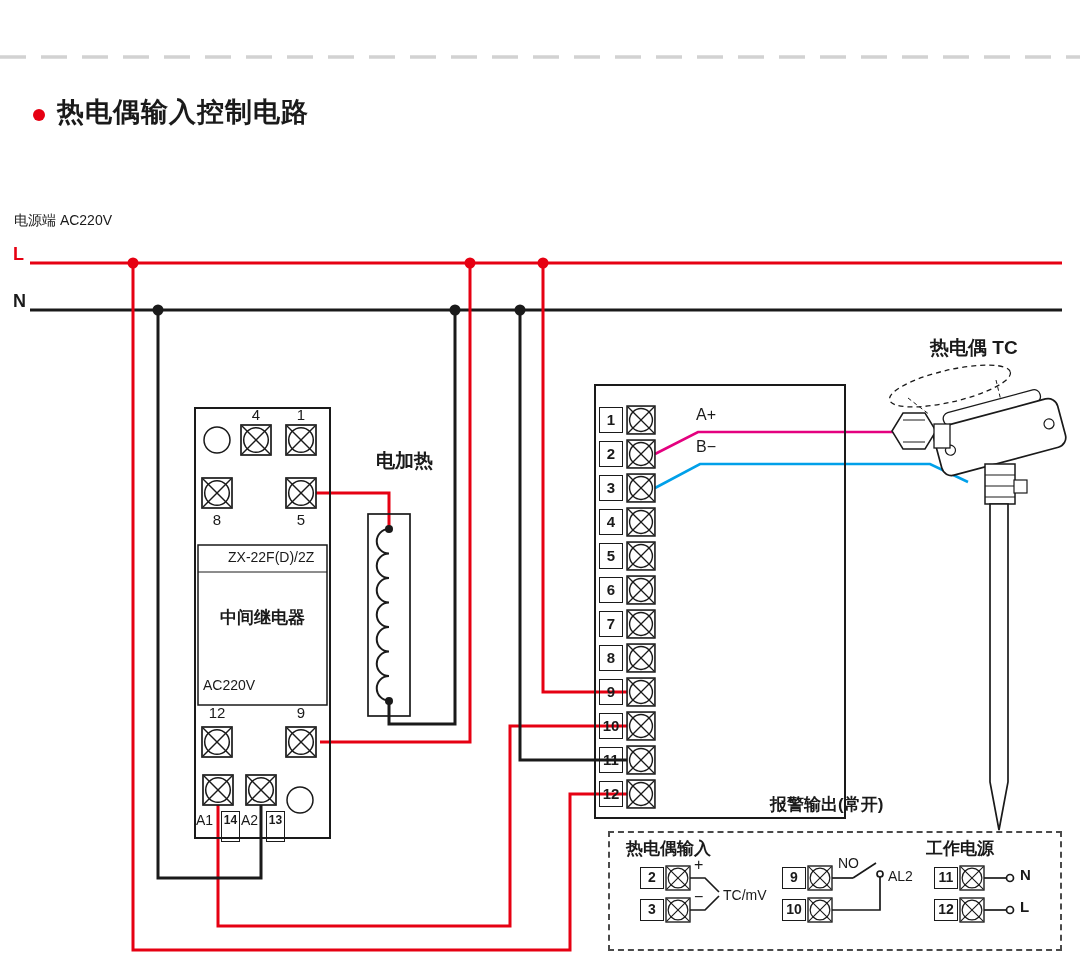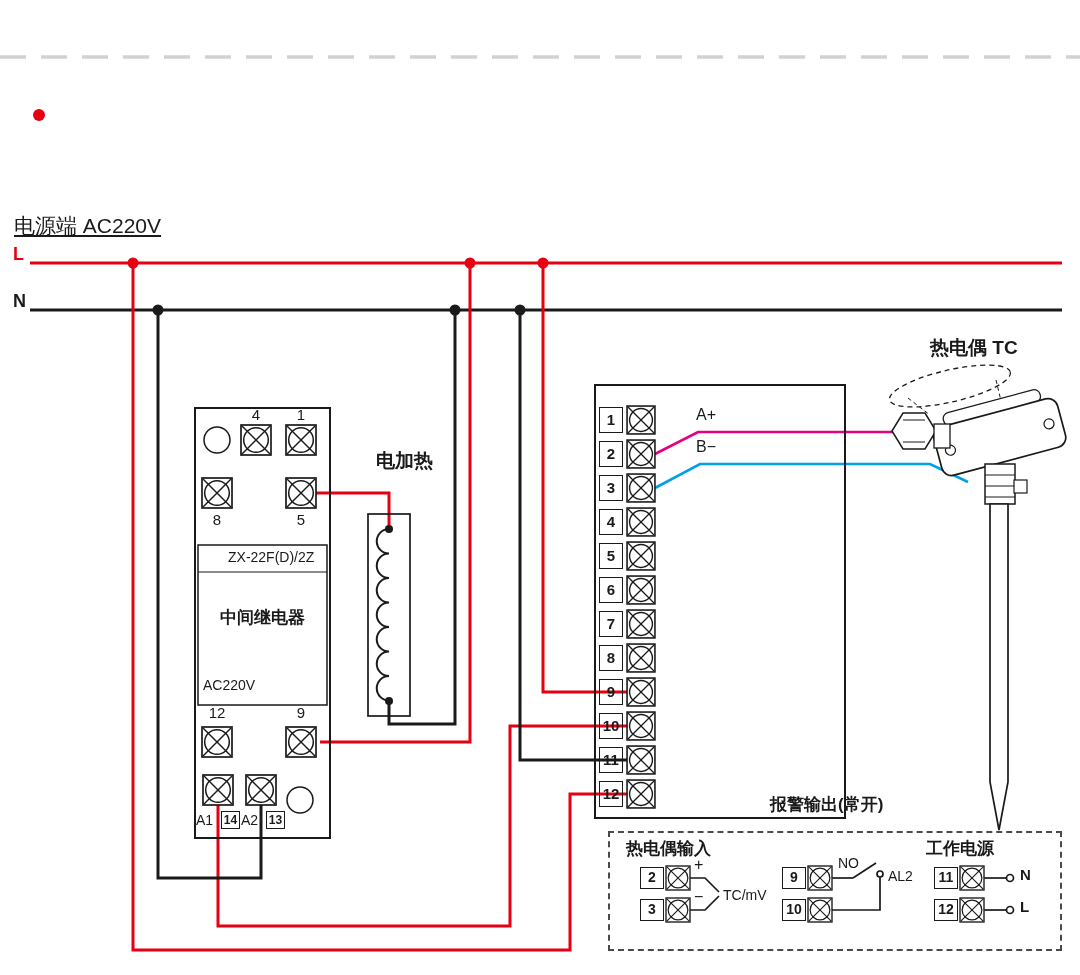--- a/index.html
+++ b/index.html
@@ -6,32 +6,32 @@
   html,body { background:#ffffff; }
   .page {
     position:relative; width:1080px; height:975px; background:#ffffff;
     font-family:"Liberation Sans","DejaVu Sans",sans-serif; color:#1a1a1a; overflow:hidden;
   }
   .abs { position:absolute; white-space:nowrap; z-index:2; }
   .diagram { position:absolute; left:0; top:0; z-index:1; }
   .bullet { position:absolute; width:12px; height:12px; border-radius:50%; background:#e60012; z-index:2; }
   .title { font-size:27px; font-weight:bold; letter-spacing:1px; }
   .subtitle { font-size:20px; font-weight:bold; letter-spacing:0.5px; }
-  .lbl { font-size:21px;text-decoration:underline; }
+  .lbl { font-size:14px; }
   .rail-lbl { font-size:18px; font-weight:bold; }
   .comp-lbl { font-size:19px; font-weight:bold;text-align:right; }
   .tnum { font-size:15px; text-align:center; }
   .small-lbl { font-size:14px; }
   .numbox {
     position:absolute; z-index:2; border:1.6px solid #1a1a1a; text-align:center;
     font-weight:bold; background:transparent;
   }
   .ctrl-num { width:24px; height:26px; line-height:23px; font-size:15px; left:599px; }
   .leg-num { width:24px; height:22px; line-height:19px; font-size:14px; }
-  .coil-box { width:19px; height:18px; line-height:16px; font-size:12px; border-width:1.3px; }
+  .coil-box { width:19px; height:31px; line-height:16px; font-size:12px; border-width:1.3px; }
   .leg-title { font-size:17px; font-weight:bold; }
   .legend-box {
     position:absolute; left:608px; top:831px; width:454px; height:120px;
     border:2px dashed #4a4a4a; z-index:1; background:transparent;
   }
 </style>
 </head>
 <body>
 
 <div class="page">
@@ -162,20 +162,21 @@
       <circle cx="880" cy="874" r="3" fill="#ffffff"></circle>
       <path d="M880,877 V910 H832"></path>
       <line x1="984" y1="878" x2="1006" y2="878"></line>
       <circle cx="1010" cy="878" r="3.5" fill="#ffffff"></circle>
       <line x1="984" y1="910" x2="1006" y2="910"></line>
       <circle cx="1010" cy="910" r="3.5" fill="#ffffff"></circle>
     </g>
   </svg>
 
   <span class="bullet" style="left:33px;top:109px;"></span>
+  <div class="abs title" style="left:57px;top:94px;">热电偶输入控制电路</div>
 
   <div class="abs lbl" style="left:14px;top:212px;">电源端  AC220V</div>
   <div class="abs rail-lbl" style="left:13px;top:244px;color:#e60012;">L</div>
   <div class="abs rail-lbl" style="left:13px;top:291px;">N</div>
 
   <div class="abs tnum" style="left:244px;top:406px;width:24px;">4</div>
   <div class="abs tnum" style="left:289px;top:406px;width:24px;">1</div>
   <div class="abs tnum" style="left:205px;top:511px;width:24px;">8</div>
   <div class="abs tnum" style="left:289px;top:511px;width:24px;">5</div>
   <div class="abs tnum" style="left:205px;top:704px;width:24px;">12</div>

